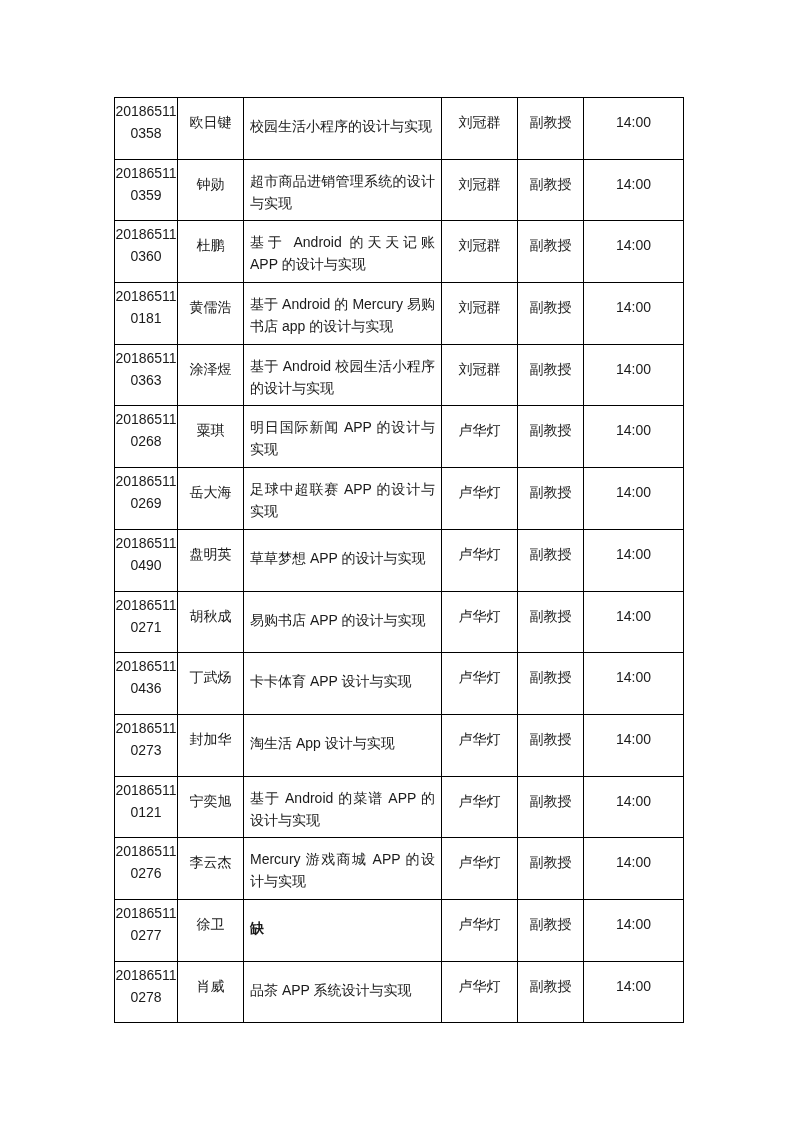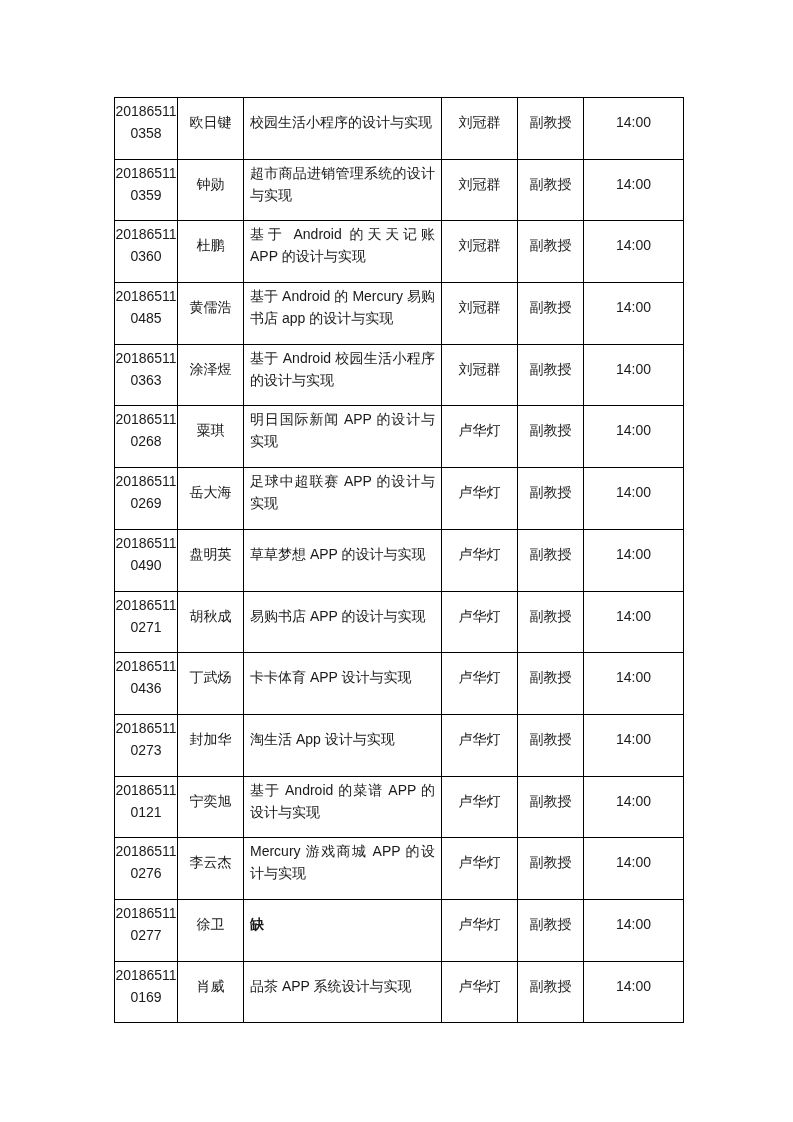--- a/index.html
+++ b/index.html
@@ -45,20 +45,21 @@
     width: 100%;
     text-align: center;
   }
   td.j .cw {
     padding: 0 6px;
   }
   td.j .val {
     width: 100%;
     text-align: justify;
     text-justify: inter-ideograph;
+    margin-top: 8px;
   }
   .blk { display: block; text-align: center; }
   .bold { font-weight: bold; }
 </style>
 </head>
 <body>
 
 <div class="page">
   <table class="schedule">
     <colgroup>
@@ -176,21 +177,21 @@
               <span class="val">14:00</span>
             </div>
     </td>
   </tr>
 
   <tr>
     <td class="c">
       <div class="cw">
         <span class="val">
           <span class="blk">20186511</span>
-          <span class="blk">0485</span>
+          <span class="blk">0181</span>
         </span>
       </div>
     </td>
     <td class="c">
       <div class="cw">
               <span class="val">黄儒浩</span>
             </div>
     </td>
     <td class="j">
       <div class="cw">
@@ -572,21 +573,21 @@
               <span class="val">14:00</span>
             </div>
     </td>
   </tr>
 
   <tr>
     <td class="c">
       <div class="cw">
         <span class="val">
           <span class="blk">20186511</span>
-          <span class="blk">0169</span>
+          <span class="blk">0278</span>
         </span>
       </div>
     </td>
     <td class="c">
       <div class="cw">
               <span class="val">肖威</span>
             </div>
     </td>
     <td class="j">
       <div class="cw">

